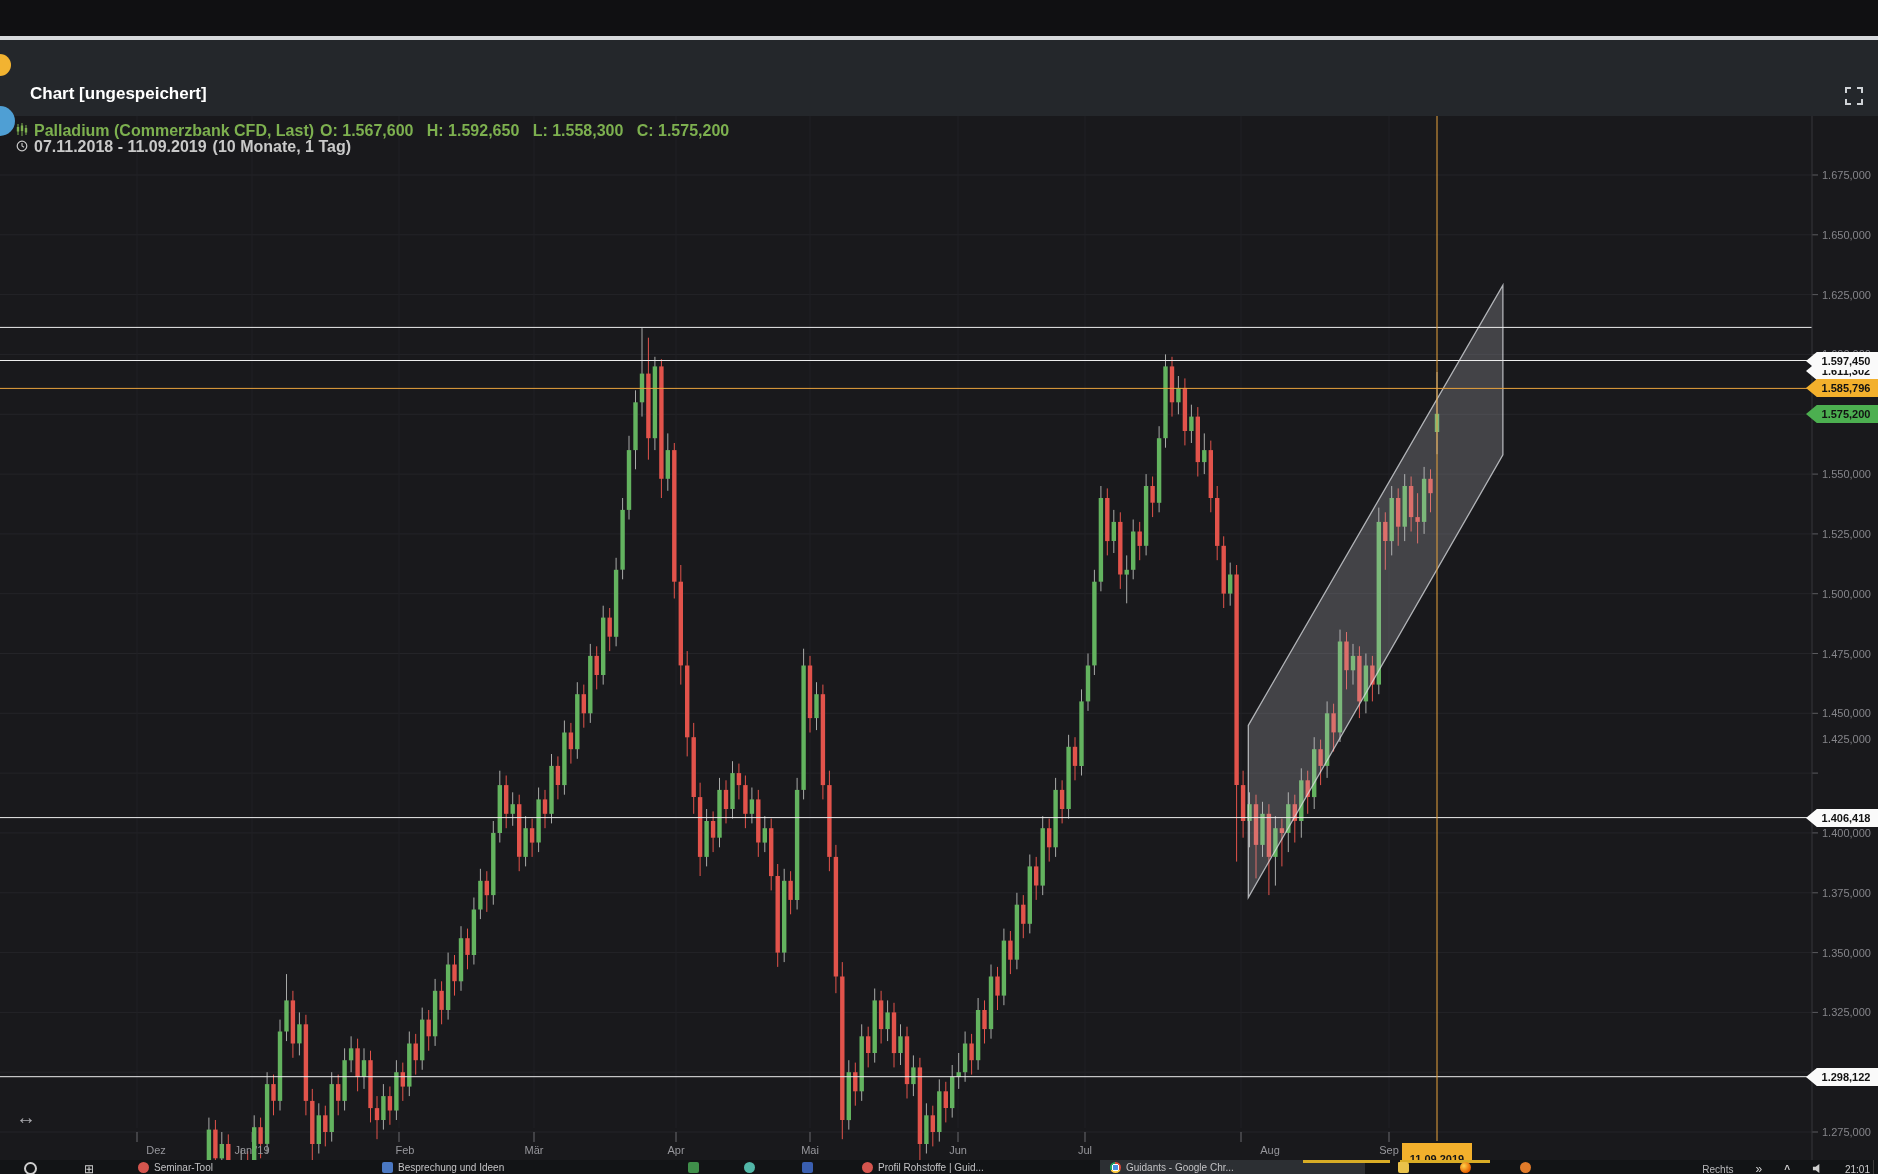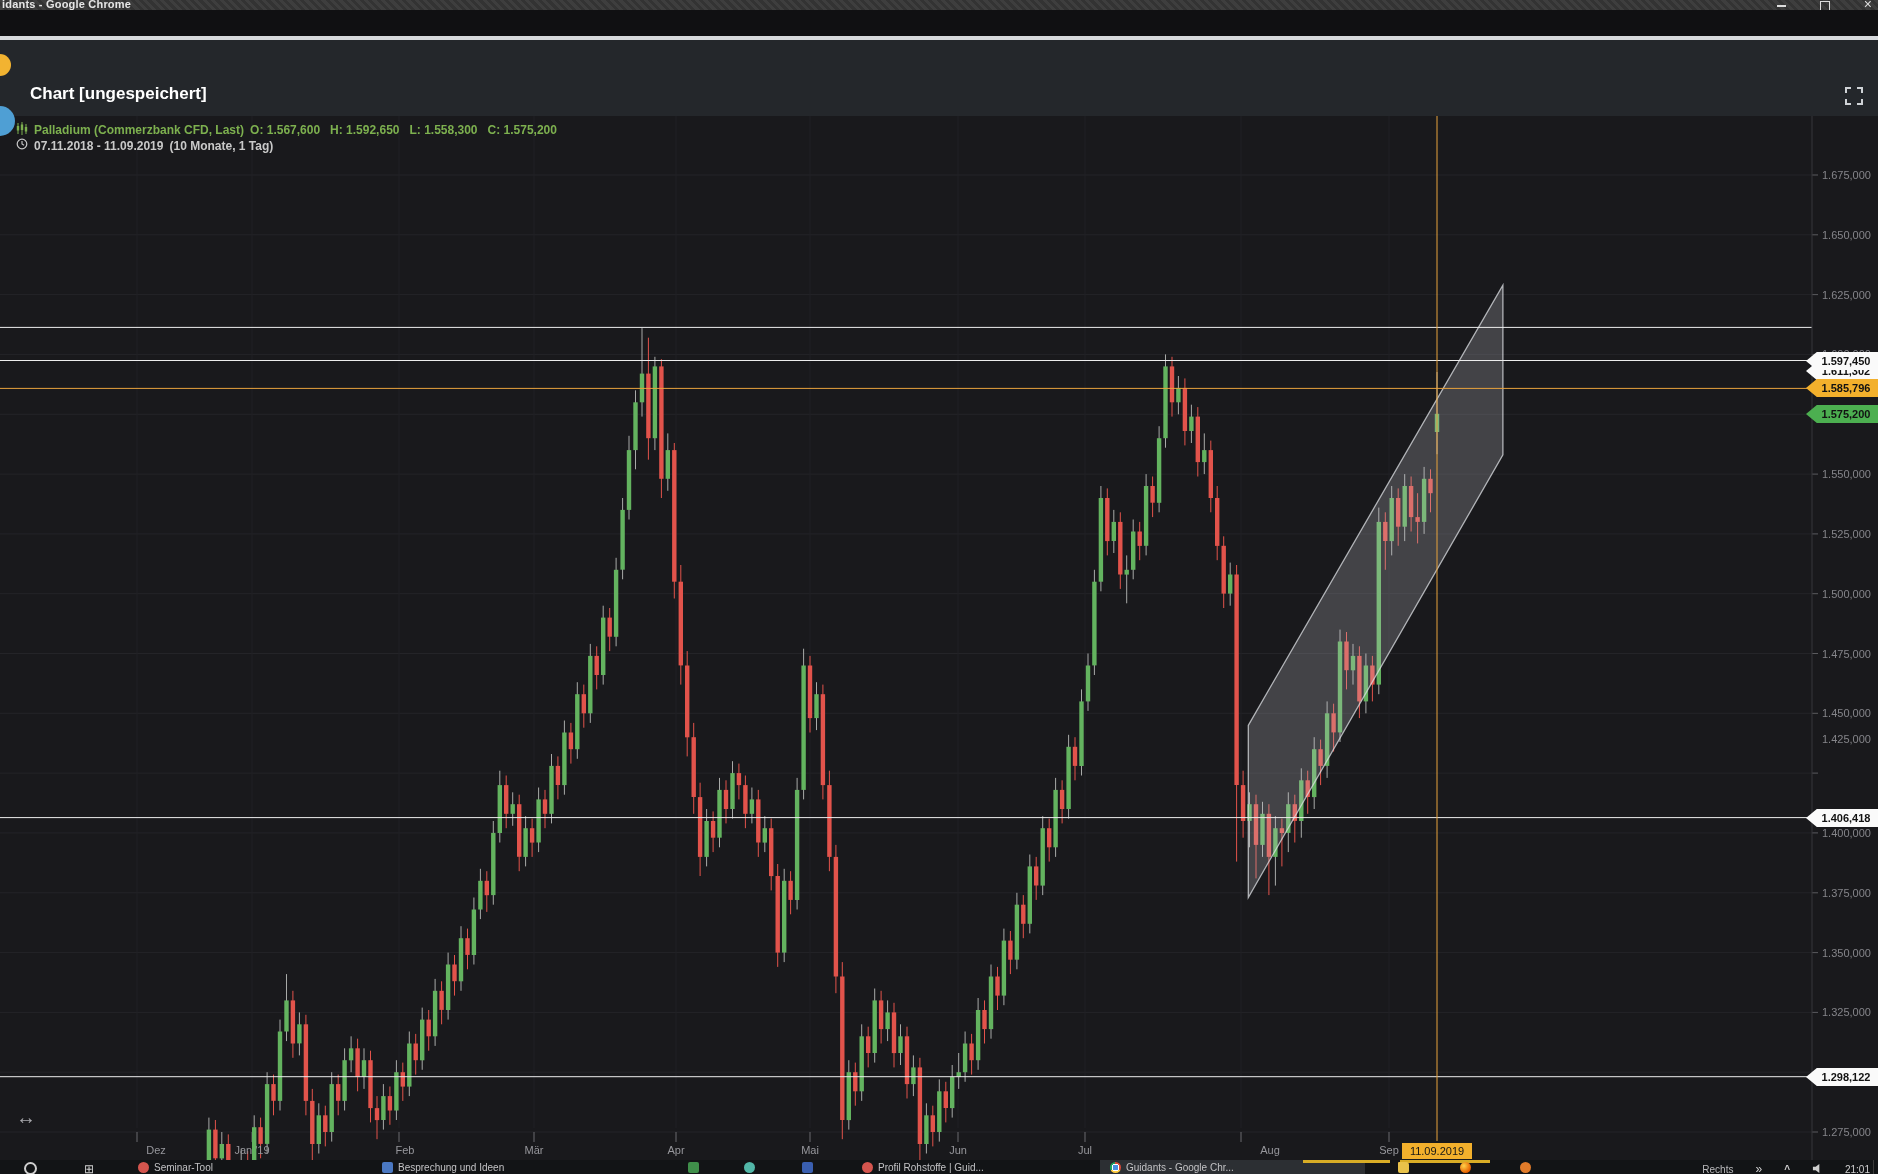--- a/index.html
+++ b/index.html
@@ -36,33 +36,33 @@
   .seg+.seg{border-left:1px solid #24272b}
   #tb-right{position:absolute;right:0;top:84px;height:30px;display:flex}
   .rbtn{width:32px;height:30px;display:flex;align-items:center;justify-content:center;background:#31353a;border-radius:3px 0 0 3px}
   .rbtn.yellow{background:#f2c019;border-radius:0;width:36px}
   .spark{color:#fff;font-size:13px}
   .fxit{font-style:italic;font-weight:bold;font-size:13px}
 
   
   #chart{position:absolute;left:0;top:116px;width:1878px;height:1046px;background:#19191c;overflow:hidden}
   #plot{position:absolute;left:0;top:0}
-  .legend-row{position:absolute;left:16px;z-index:6;font-size:12px;font-weight:bold;display:flex;gap:6px;align-items:center;white-space:pre}
+  .legend-row{position:absolute;left:16px;z-index:6;font-size:16px;font-weight:bold;display:flex;gap:6px;align-items:center;white-space:pre}
   #legend1{top:6px;color:#7db04f}
   #legend2{top:22px;color:#c9c9c9}
   .ytick{position:absolute;left:1822px;font-size:11px;color:#85858a;z-index:4}
   .xtick{position:absolute;font-size:11px;color:#97979c;transform:translateX(-50%);z-index:4}
   .badge{position:absolute;left:1806px;width:72px;height:18px;z-index:7;color:#121212;font-size:11px;font-weight:bold;
     display:flex;align-items:center;justify-content:center;box-sizing:border-box;padding-left:8px;
     clip-path:polygon(0 50%,15% 0,100% 0,100% 100%,15% 100%)}
   .badge.white{background:#fafafa}
   .badge.orange{background:#f3b02c}
   .badge.green{background:#4caf50}
-  #datebadge{position:absolute;left:1403px;top:1027px;width:70px;height:16px;background:#f3b02c;color:#161616;
-    font-size:11px;font-weight:normal;display:flex;align-items:center;justify-content:center;z-index:7}
+  #datebadge{position:absolute;left:1403px;top:1027px;width:70px;height:32px;background:#f3b02c;color:#161616;
+    font-size:11px;font-weight:bold;display:flex;align-items:center;justify-content:center;z-index:7}
   #panicon{position:absolute;left:16px;top:990px;color:#a9a9ad;font-size:20px;z-index:6}
 
   
   .float-circle{position:absolute;border-radius:50%;z-index:10}
   #avatar-yellow{left:-11px;top:54px;width:22px;height:22px;background:#f2b331}
   #avatar-blue{left:-15px;top:106px;width:30px;height:30px;background:#4f9fd4}
 
   
   #taskbar{position:absolute;left:0;top:1160px;width:1878px;height:14px;background:#121416;overflow:hidden;z-index:20}
   .tb-item{position:absolute;top:2px;display:flex;align-items:center;gap:5px;color:#c2c2c4;font-size:10px;white-space:nowrap}
@@ -71,28 +71,20 @@
   .tb-active{position:absolute;left:1100px;top:0;width:265px;height:14px;background:#2c2f33}
   .hl{position:absolute;top:0;height:3px;background:#d8ad26}
   #tray{position:absolute;right:8px;top:2px;display:flex;gap:22px;align-items:center;color:#cfcfcf;font-size:10px}
   #showdesk{position:absolute;right:0;top:0;width:4px;height:14px;border-left:1px solid #3a3a3a}
 </style>
 </head>
 <body>
 
 <div id="stage">
 
-  <div id="titlebar">
-    <span class="t">idants - Google Chrome</span>
-    <div class="winbtns">
-      <span class="wb"><span class="mini"></span></span>
-      <span class="wb"><span class="sq"></span></span>
-      <span class="wb" style="font-size:14px;line-height:9px">×</span>
-    </div>
-  </div>
 
   <div id="lightstrip"></div>
 
   <div id="apphead">
     <div id="apptitle">Chart [ungespeichert]</div>
     <div id="fsicon">
       <svg width="20" height="20" viewBox="0 0 20 20">
           <path d="M2 7V2h5M13 2h5v5M18 13v5h-5M7 18H2v-5" fill="none" stroke="#cfd2d6" stroke-width="2"></path>
         </svg>
     </div>

